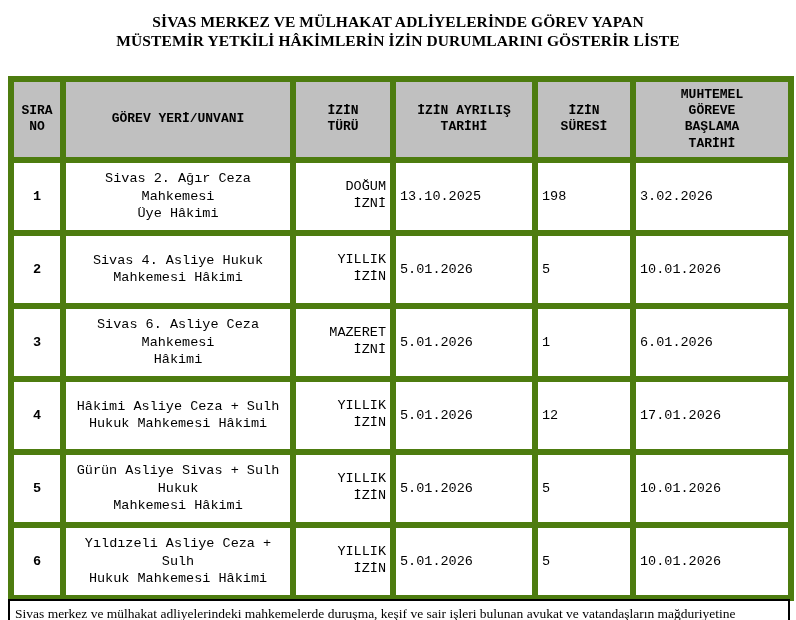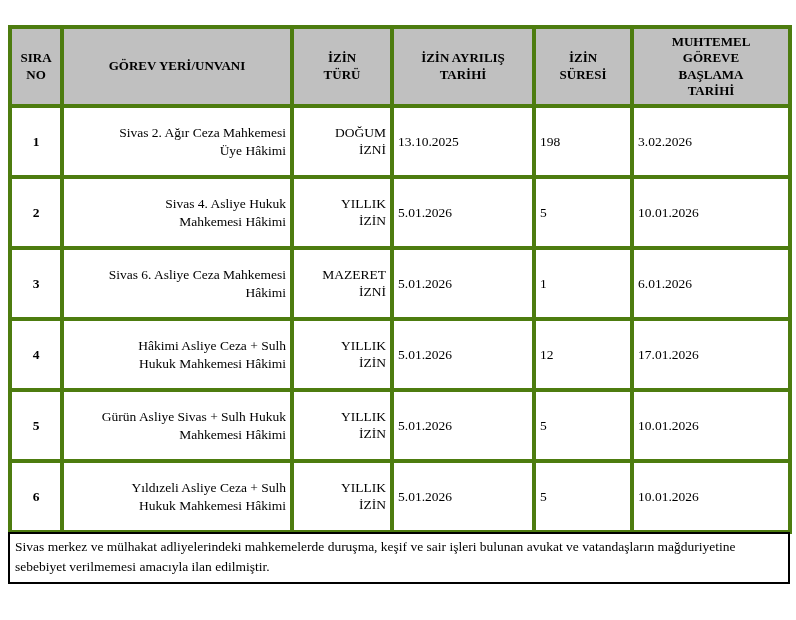--- a/index.html
+++ b/index.html
@@ -26,22 +26,23 @@
     letter-spacing: 0.1px;
   }
   table.leave-table {
     border-collapse: collapse;
     table-layout: fixed;
     width: 780px;
     margin: 25px 0 0 8px;
   }
   table.leave-table th,
   table.leave-table td {
-    border: 4px solid #4d7c0f;
+    border: 6px solid #4d7c0f;
     overflow: hidden;
+    font-family: Liberation Mono, monospace;
   }
   table.leave-table th {
     background: #c0c0c0;
     font-weight: bold;
     font-size: 13px;
     text-align: center;
     vertical-align: middle;
     white-space: pre-line;
     line-height: 1.25;
     height: 71px;
@@ -52,21 +53,21 @@
     vertical-align: middle;
     height: 63px;
     padding: 2px 4px;
     background: #ffffff;
   }
   td.c-sira {
     text-align: center;
     font-weight: bold;
   }
   td.c-gorev {
-    text-align: right;
+    text-align: center;
     padding-left: 8px;
     white-space: pre-line;
     line-height: 1.3;
   }
   td.c-tur {
     text-align: right;
     white-space: pre-line;
     line-height: 1.25;
   }
   td.c-date, td.c-sure {
@@ -79,20 +80,22 @@
     line-height: 1.45;
     padding: 3px 5px 6px 5px;
     background: #ffffff;
   }
 </style>
 </head>
 <body>
 
 <div class="page">
 
+  <div class="doc-title">SİVAS MERKEZ VE MÜLHAKAT ADLİYELERİNDE GÖREV YAPAN
+MÜSTEMİR YETKİLİ HÂKİMLERİN İZİN DURUMLARINI GÖSTERİR LİSTE</div>
 
   <table class="leave-table">
     <colgroup>
       <col style="width:52px">
       <col style="width:230px">
       <col style="width:100px">
       <col style="width:142px">
       <col style="width:98px">
       <col style="width:158px">
     </colgroup>

